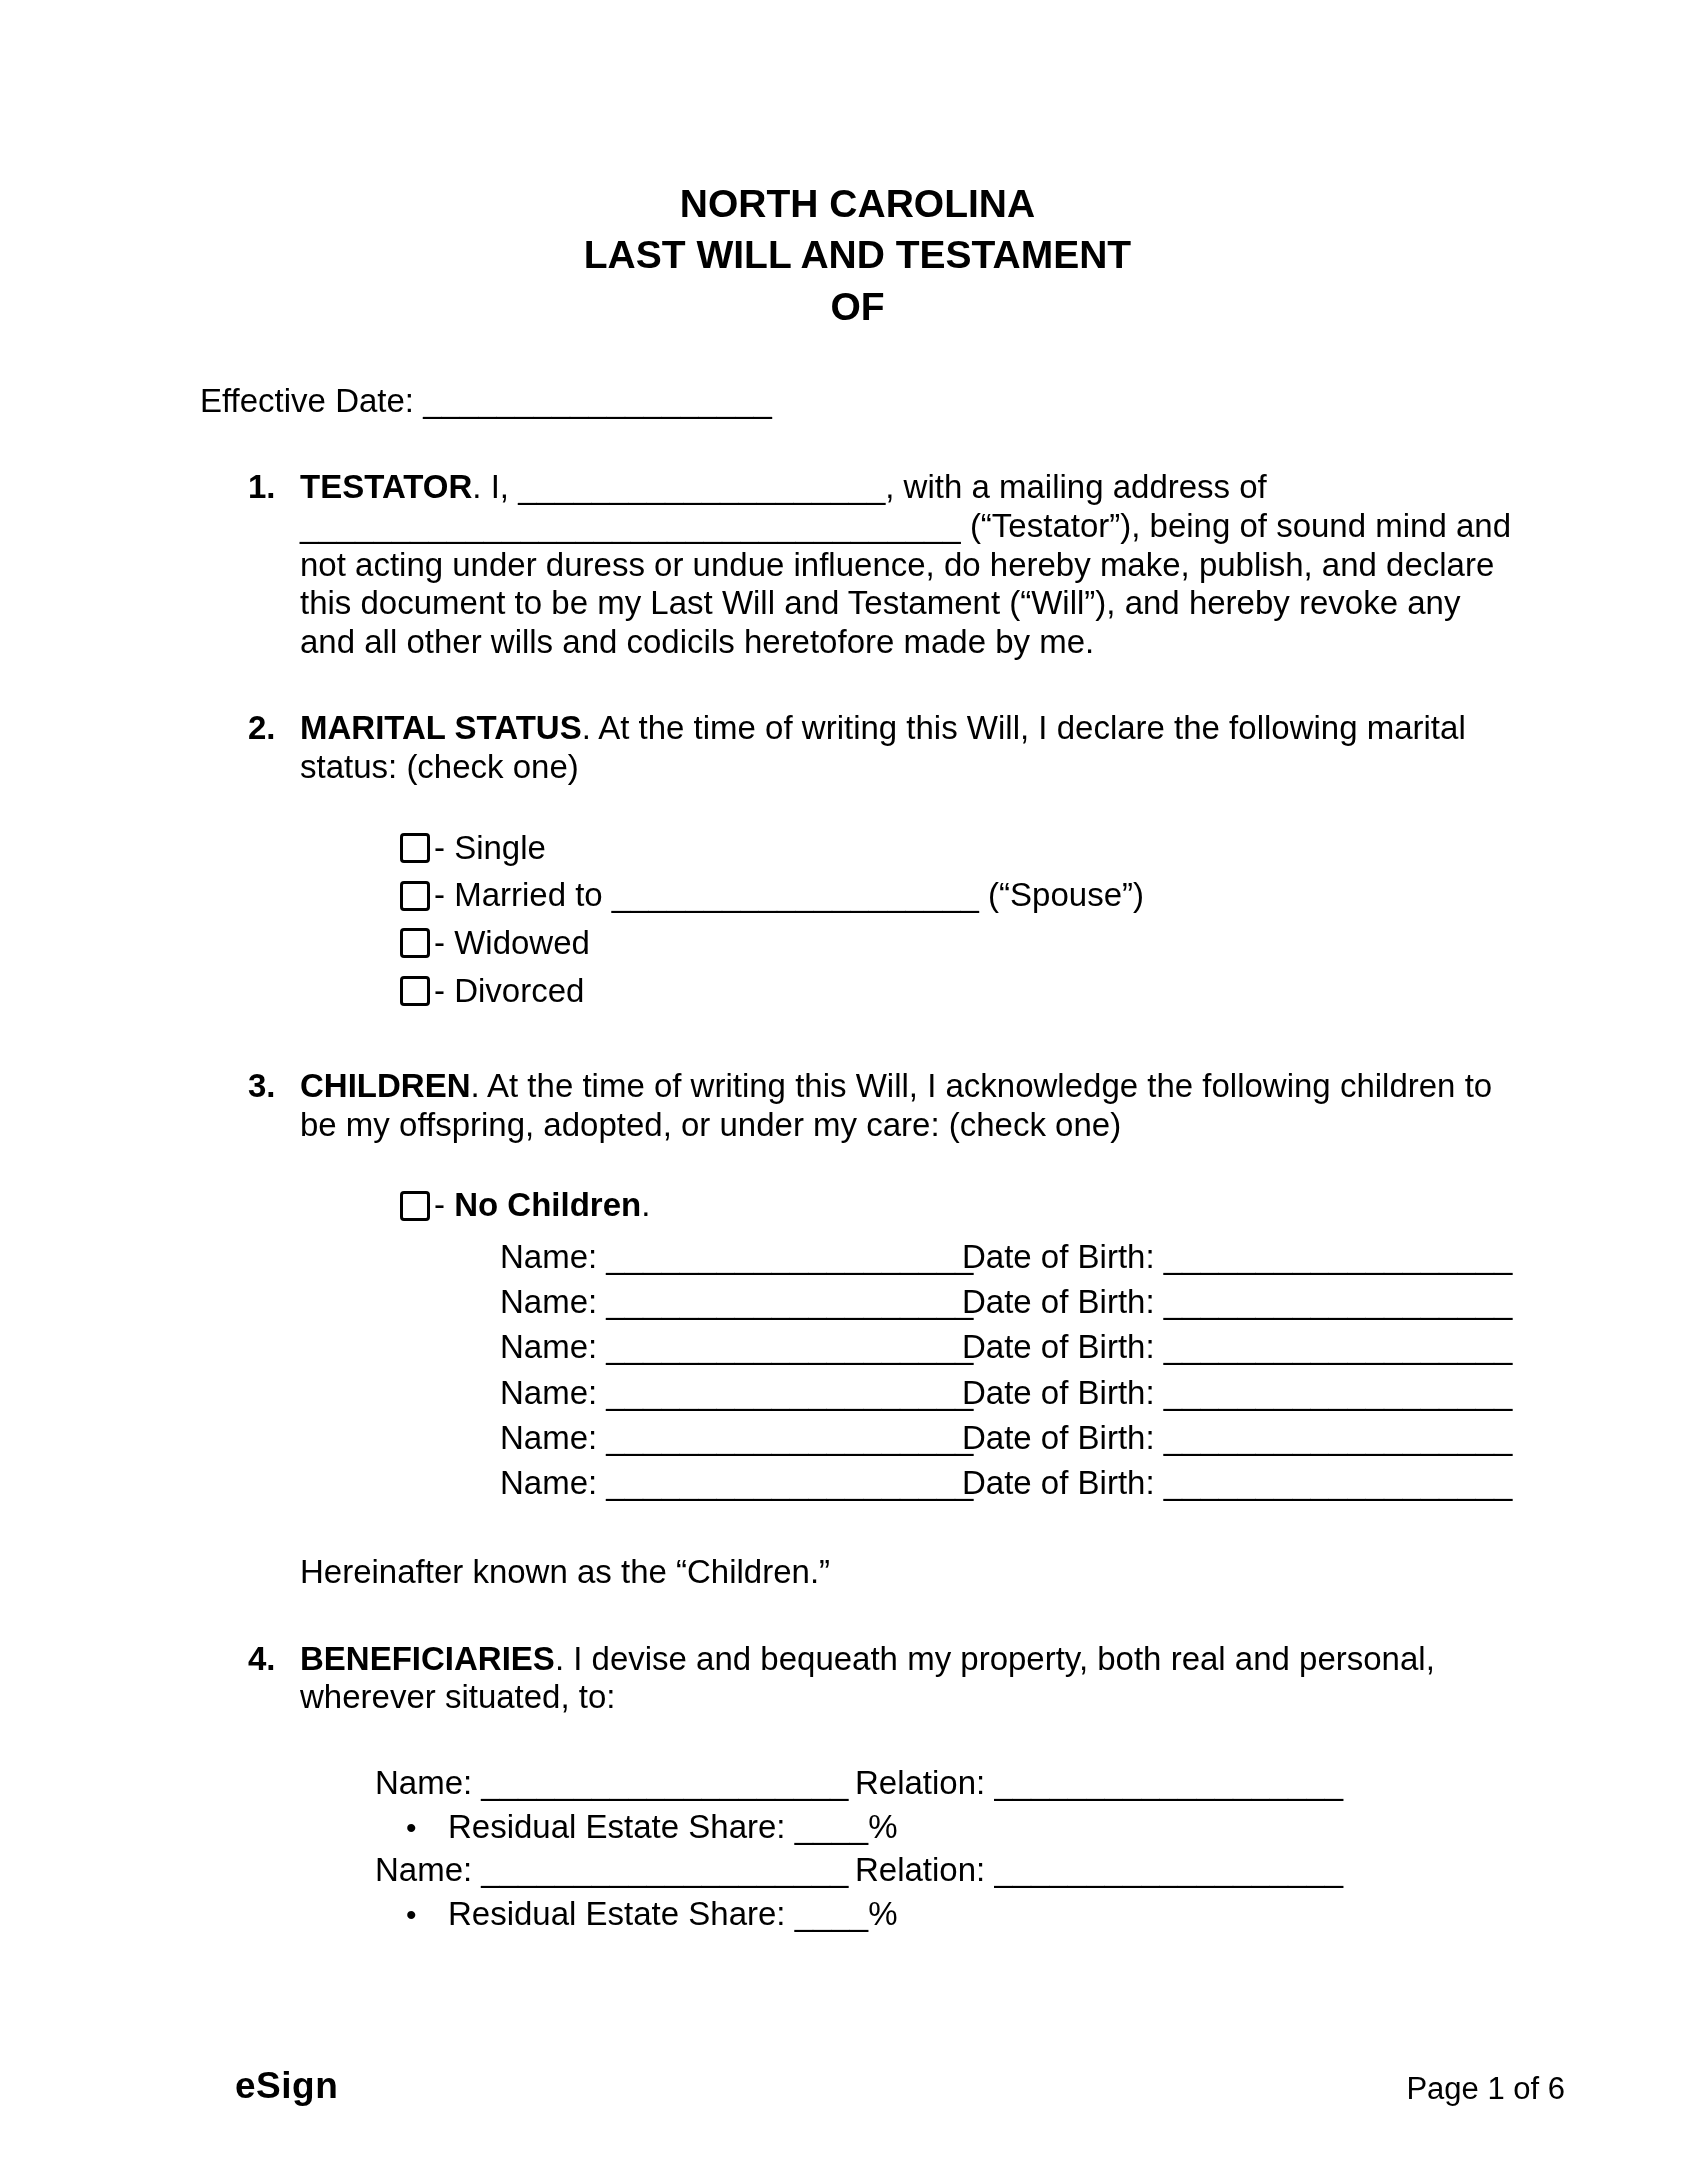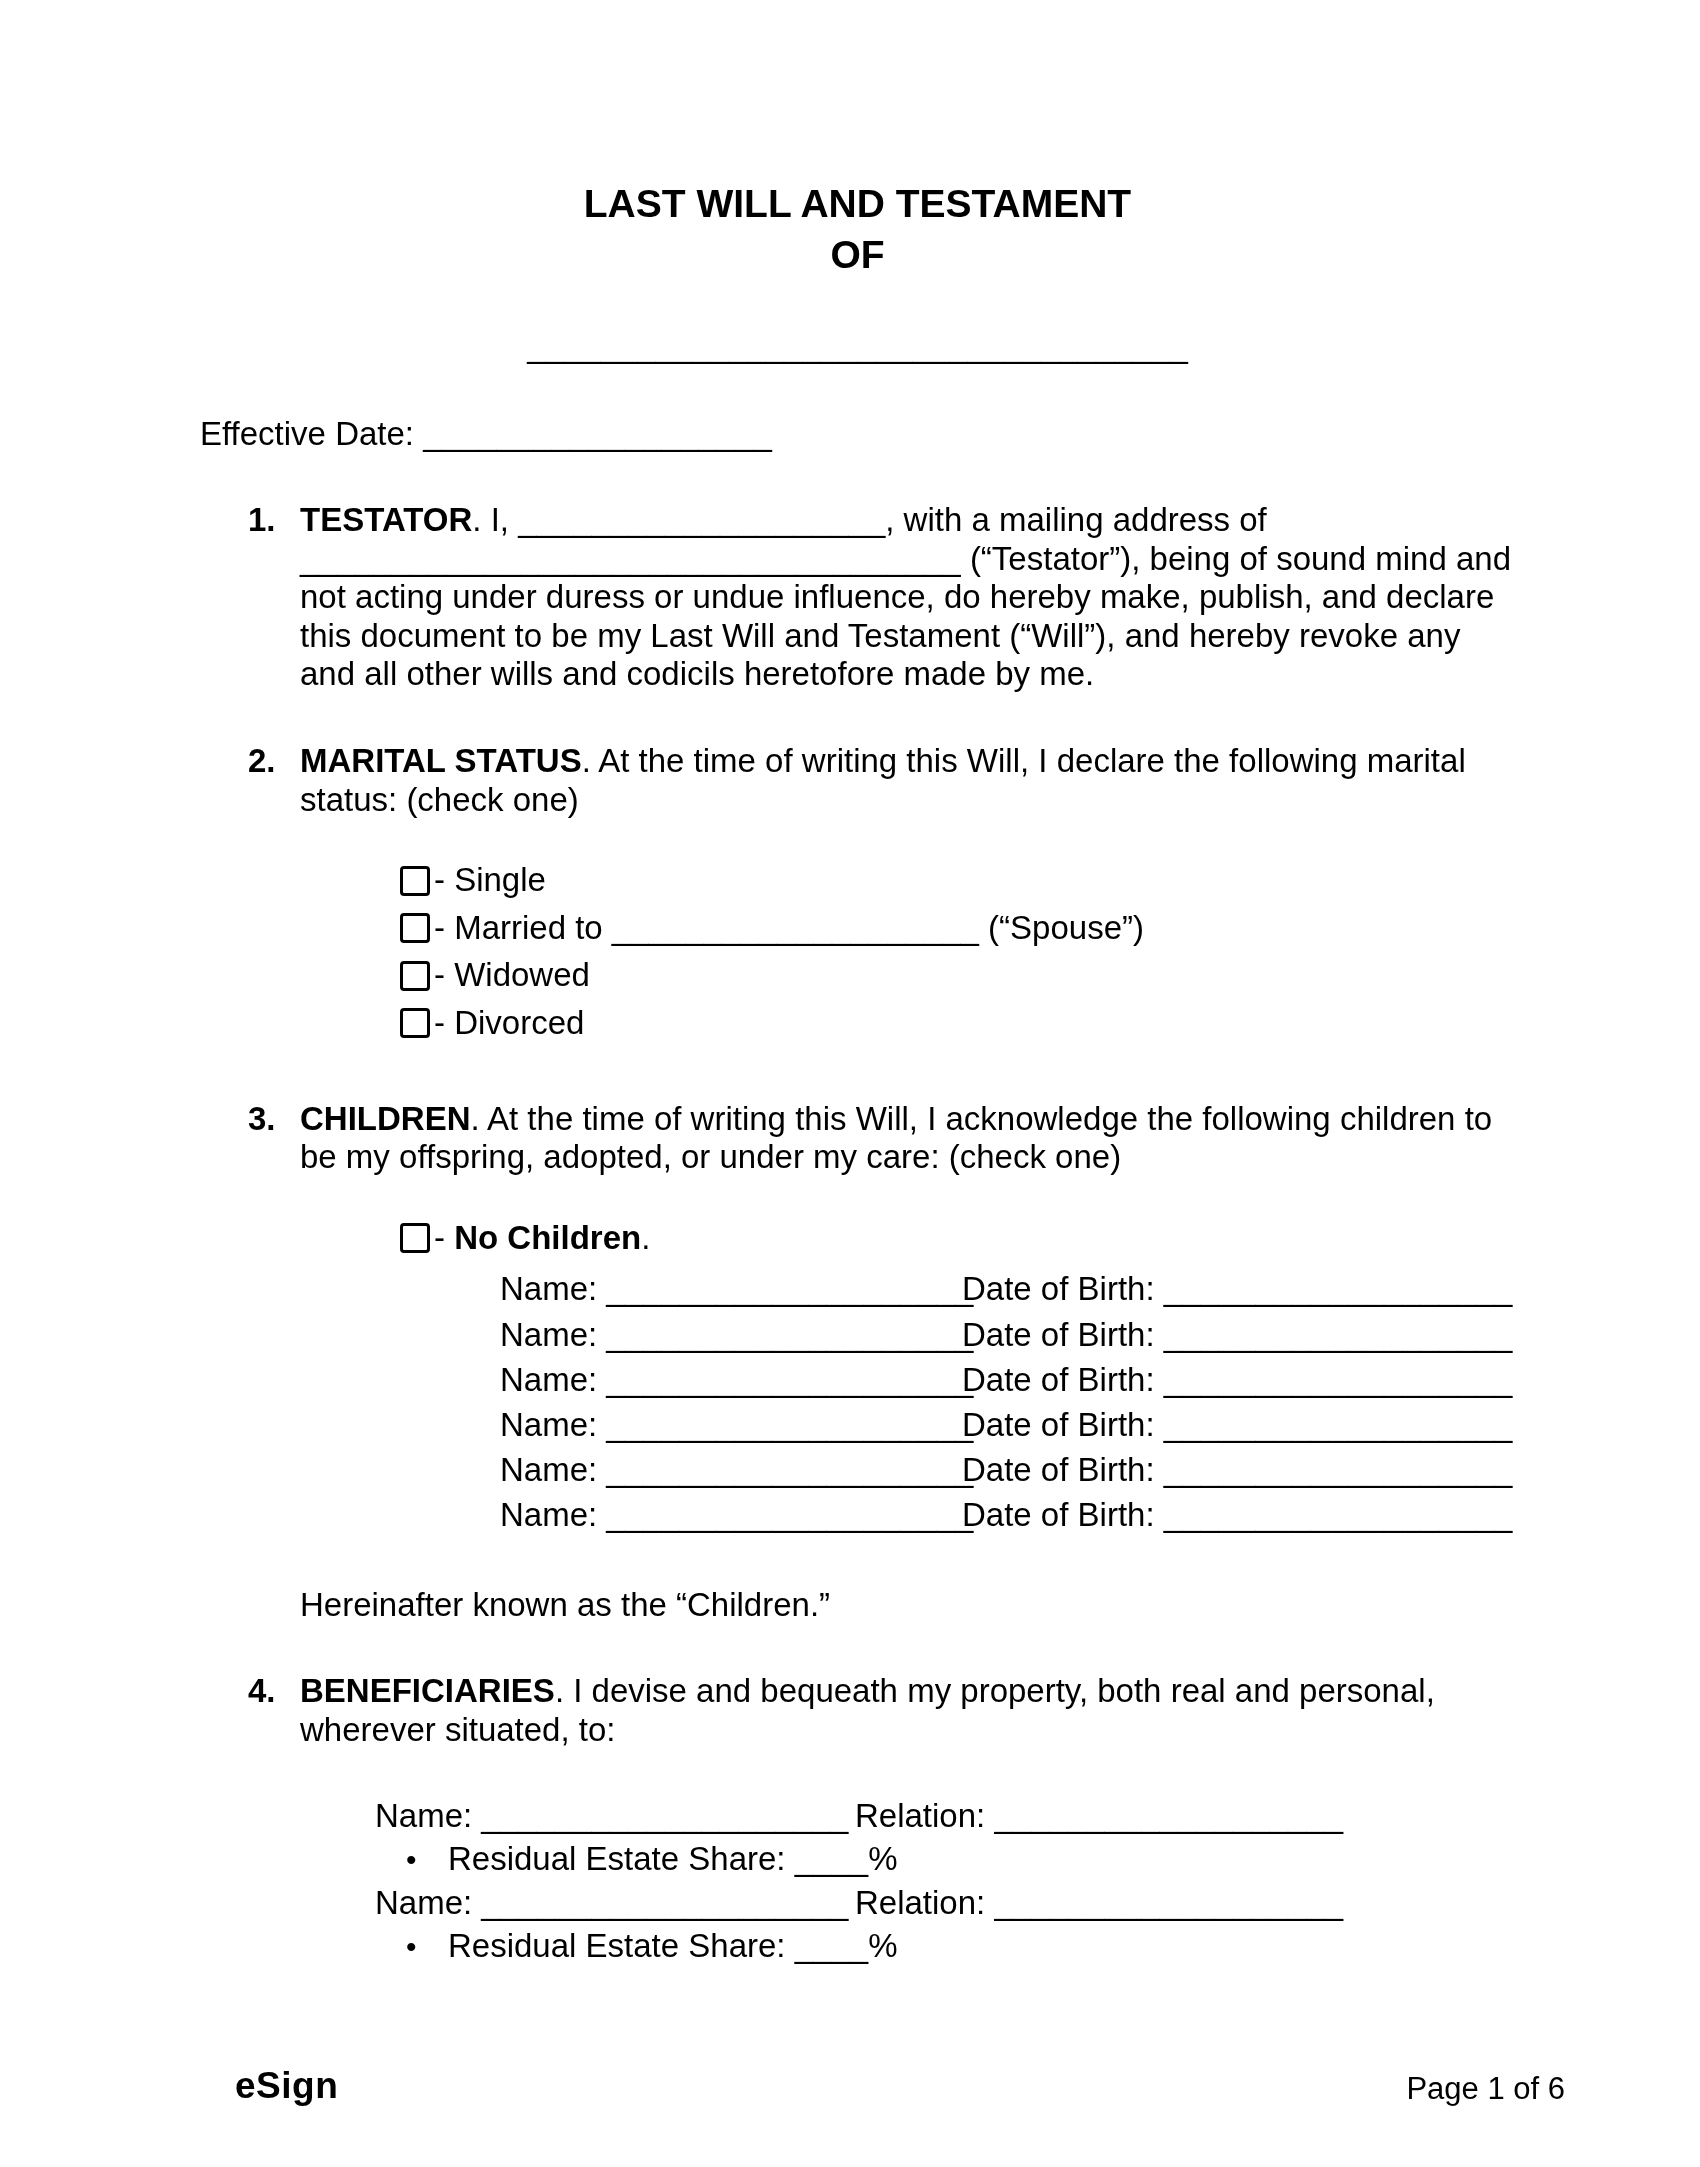--- a/index.html
+++ b/index.html
@@ -72,25 +72,25 @@
   }
   .brand { font-weight: bold; font-size: 37px; letter-spacing: 0.5px; }
   .pagenum { font-size: 31px; }
 </style>
 </head>
 <body>
 
 <div class="page">
 
   <div class="title">
+    <div>NORTH CAROLINA</div>
     <div>LAST WILL AND TESTAMENT</div>
     <div>OF</div>
   </div>
 
-  <div class="center-blank">____________________________________</div>
 
   <div class="effective">
     <span class="ul">Effective Date:</span><span> ___________________</span>
   </div>
 
   <div class="section">
     <div class="num">1.</div>
     <div class="sec-body">
       <p><span class="heading">TESTATOR</span><span>. I, ____________________, with a mailing address of ____________________________________ (“Testator”), being of sound mind and not acting under duress or undue influence, do hereby make, publish, and declare this document to be my Last Will and Testament (“Will”), and hereby revoke any and all other wills and codicils heretofore made by me.</span></p>
     </div>

